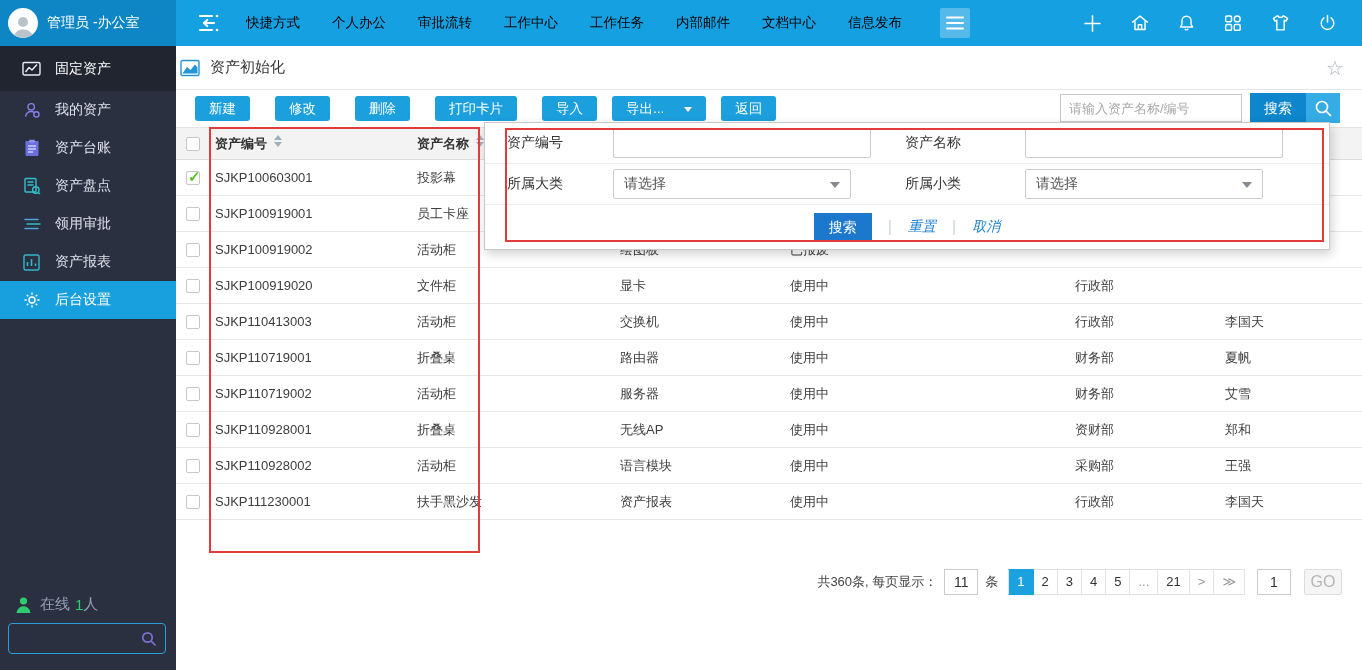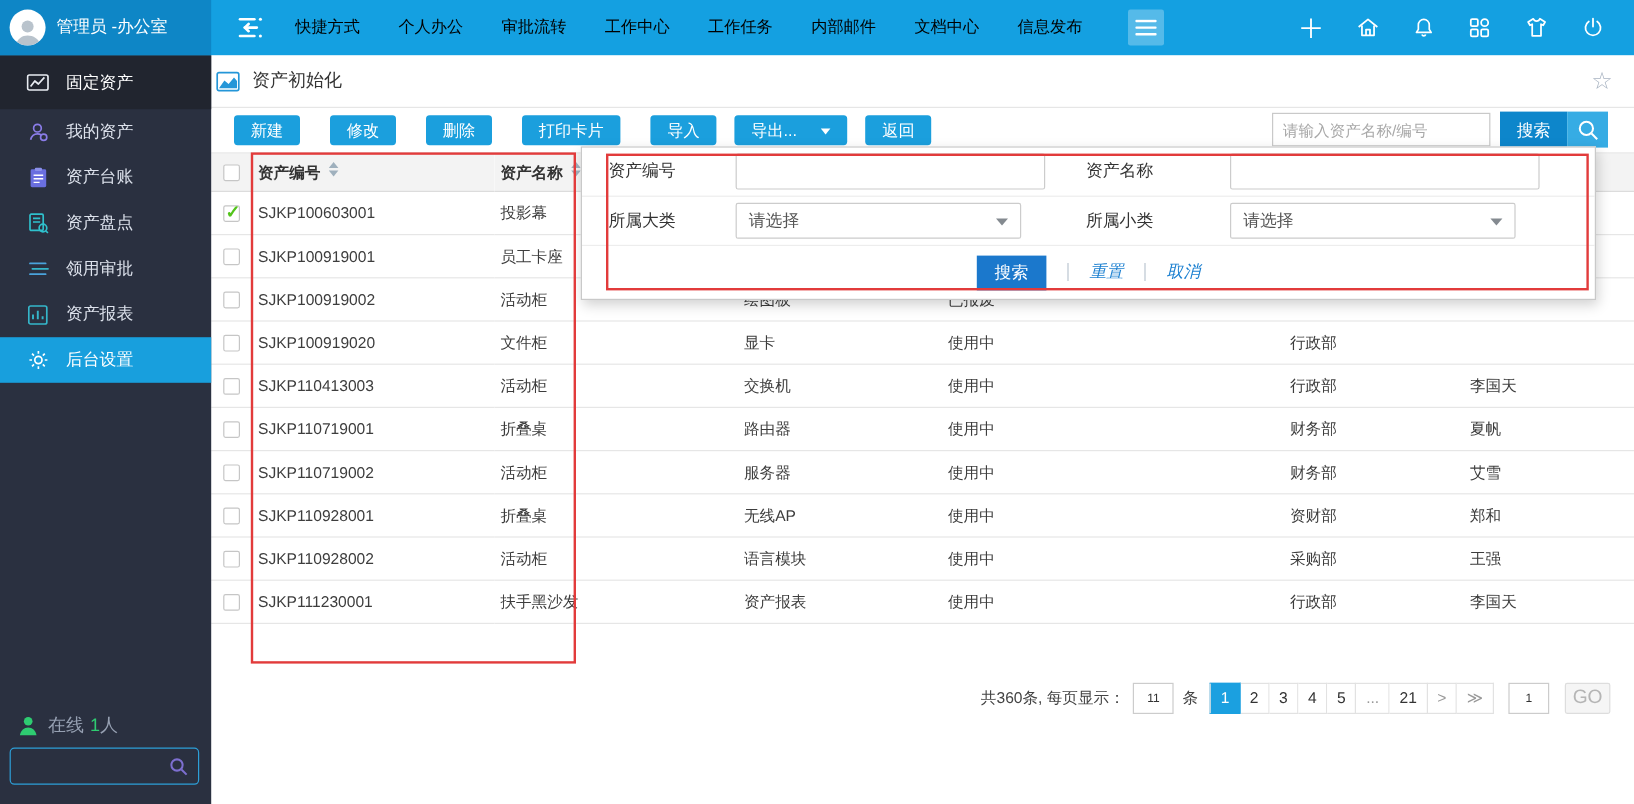--- a/index.html
+++ b/index.html
@@ -55,21 +55,21 @@
   .pad { padding-left:5px; }
   .cb { width:14px; height:14px; border:1px solid #c6c6c6; border-radius:2px; background:#fff; margin:0 auto; position:relative; }
   .cb.checked::after { content:"✓"; position:absolute; left:1px; top:-4px; color:#52c41a; font-size:15px; font-weight:bold; }
   .sort { display:inline-block; vertical-align:1px; margin-left:7px; cursor:pointer; }
   .sort i { display:block; width:0; height:0; border-left:4px solid transparent; border-right:4px solid transparent; }
   .sort .up { border-bottom:5px solid #9fb0bd; margin-bottom:2px; }
   .sort .dn { border-top:5px solid #9fb0bd; }
 
   
   .pager { position:absolute; right:20px; top:523px; display:flex; align-items:center; font-size:13px; color:#444; }
-  .pg-input { width:34px; height:26px; border:1px solid #ccc; text-align:center; font-size:10px; color:#333; outline:none; margin:0 7px; }
+  .pg-input { width:34px; height:26px; border:1px solid #ccc; text-align:center; font-size:14px; color:#333; outline:none; margin:0 7px; }
   .pages { display:flex; margin-left:10px; }
   .pg { min-width:12px; padding:0 8px; height:26px; line-height:24px; text-align:center; border:1px solid #e2e2e2; border-left:none; background:#fff; color:#333; cursor:pointer; }
   .pages .pg:first-child { border-left:1px solid #e2e2e2; }
   .pg.active { background:#1ba0e0; border-color:#1ba0e0; color:#fff; }
   .pg.dim { color:#999; }
   .go-btn { margin-left:6px; background:#f5f5f5; border:1px solid #ddd; color:#b5b5b5; width:38px; height:26px; line-height:24px; text-align:center; border-radius:2px; font-size:16px; cursor:pointer; }
 
   
   .popup { position:absolute; left:484px; top:122px; width:846px; height:128px; background:#fff; border:1px solid #c9c9c9; box-shadow:2px 4px 10px rgba(0,0,0,.18); z-index:40; }
   .pp-row { height:41px; position:relative; border-bottom:1px solid #ededed; }

